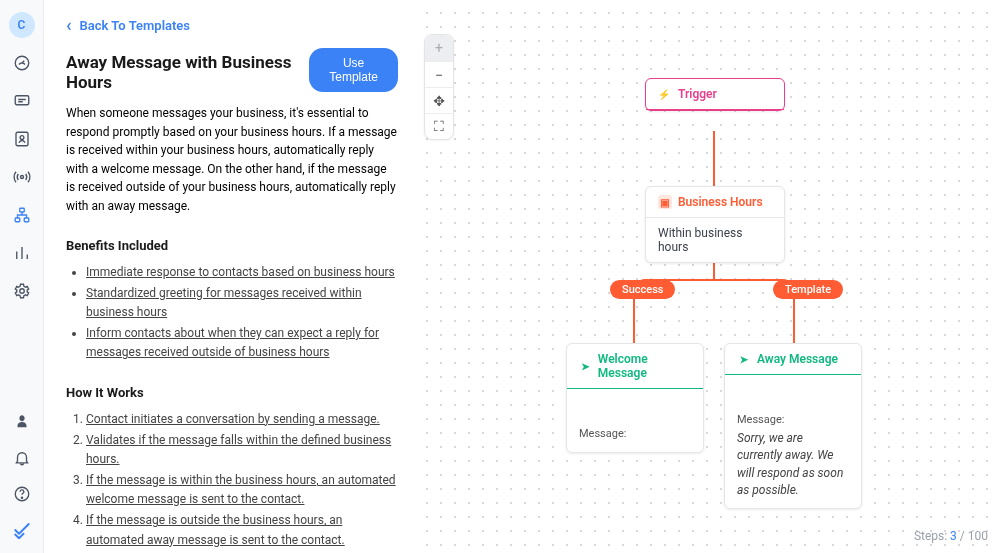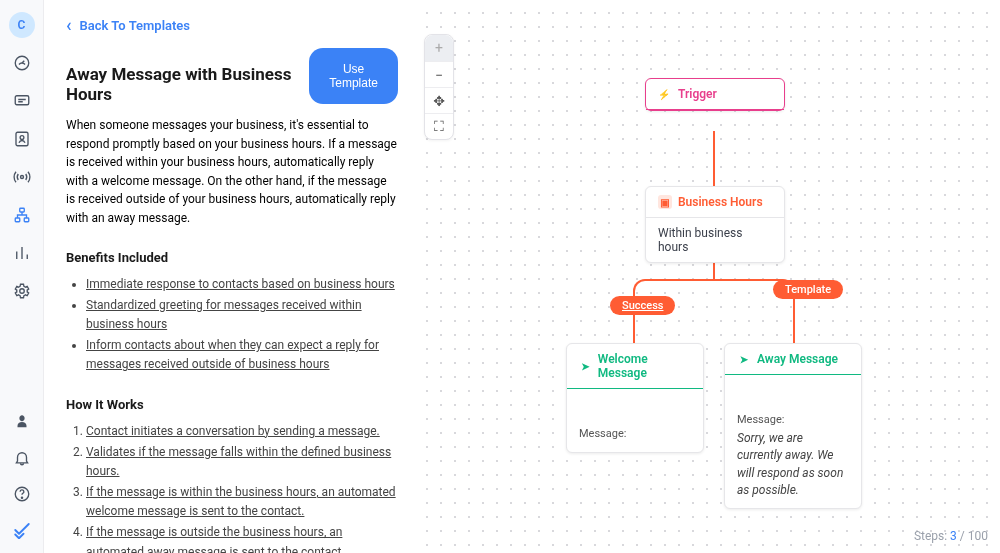--- a/index.html
+++ b/index.html
@@ -13,21 +13,21 @@
 .bottom-icons{margin-top:auto;margin-bottom:14px;display:flex;flex-direction:column;align-items:center;gap:18px;}
 .bottom-icons .ico{width:20px;height:18px;display:flex;align-items:center;justify-content:center;color:#4b5563;}
 .bottom-icons .ico.brand{color:#3b82f6;}
 svg{width:18px;height:18px;}
 
 .panel{width:370px;padding:16px 16px 0 22px;background:#fff;}
 .back{color:#3b82f6;font-size:13px;font-weight:600;display:flex;align-items:center;gap:8px;cursor:pointer;}
 .back .chev{font-size:18px;line-height:1;}
 .title-row{display:flex;align-items:flex-end;gap:14px;margin-top:14px;}
 .title{font-size:17px;font-weight:700;color:#1a1a1a;}
-.use-btn{background:#3b82f6;color:#fff;border:none;border-radius:14px;padding:14px 14px;font-size:12px;font-weight:500;cursor:pointer;}
+.use-btn{background:#3b82f6;color:#fff;border:none;border-radius:14px;padding:8px 14px;font-size:12px;font-weight:500;cursor:pointer;}
 .desc{font-size:12px;line-height:1.55;color:#000000;margin-top:12px;}
 .sec-h{font-size:13px;font-weight:700;color:#1a1a1a;margin-top:22px;margin-bottom:10px;}
 .bul, .ord{font-size:12px;color:#444;line-height:1.6;padding-left:20px;}
 .bul li, .ord li{margin-bottom:2px;text-decoration:underline;}
 
 .canvas{flex:1;position:relative;background:#fff;
 background-image:radial-gradient(#d8d8dc 1px,transparent 1px);background-size:14px 14px;background-position:6px 6px;}
 .tools{position:absolute;top:34px;left:10px;width:30px;background:#fff;border:1px solid #e3e3e8;border-radius:8px;box-shadow:0 1px 3px rgba(0,0,0,.05);display:flex;flex-direction:column;align-items:center;}
 .tools .tb{width:100%;height:26px;display:flex;align-items:center;justify-content:center;color:#555;cursor:pointer;font-size:14px;}
 .tools .tb:first-child{background:#eceef2;border-radius:8px 8px 0 0;color:#aaa;}
@@ -168,21 +168,21 @@
       <div class="tb">−</div>
       <div class="tb">✥</div>
       <div class="tb">⛶</div>
     </div>
 
     <div class="vline" style="left:299px;top:131px;height:55px;"></div>
     <div class="vline" style="left:299px;top:243px;height:36px;"></div>
     <div class="hconn" style="left:219px;top:279px;width:162px;height:14px;border-radius:12px 12px 0 0;"></div>
     <div class="vline" style="left:219px;top:293px;height:50px;"></div>
     <div class="vline" style="left:379px;top:293px;height:50px;"></div>
-    <div class="pill" style="left:196px;top:296px;text-decoration:underline;">Success</div>
+    <div class="pill" style="left:196px;top:280px;">Success</div>
     <div class="pill" style="left:359px;top:280px;">Template</div>
 
     <div class="node trigger" style="left:231px;top:78px;width:140px;">
       <div class="hdr">
           <span class="ic-sq ic-trig">⚡</span>
           <span>Trigger</span>
         </div>
     </div>
 
     <div class="node bh" style="left:231px;top:186px;width:140px;">

